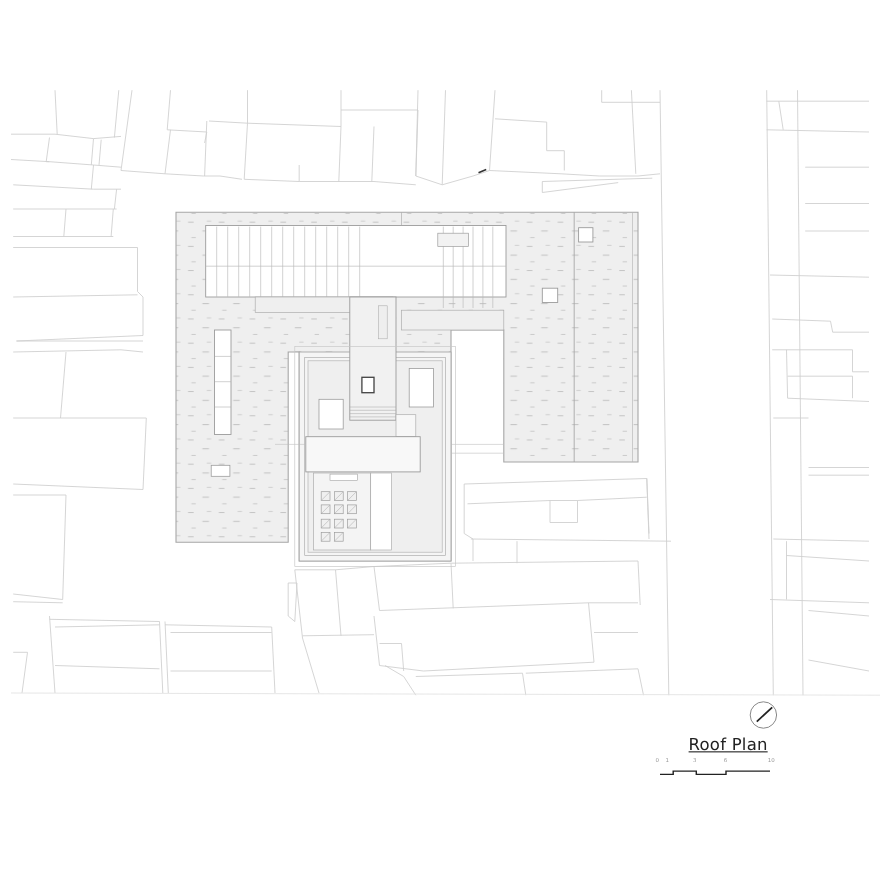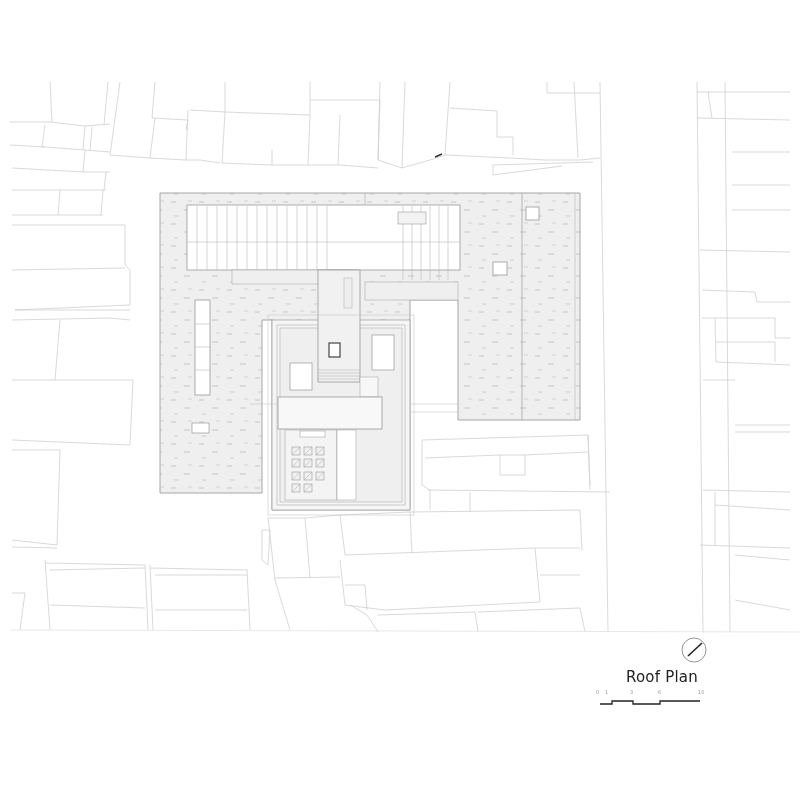--- a/index.html
+++ b/index.html
@@ -1,18 +1,18 @@
 <!DOCTYPE html>
 <html><head>
 <meta charset="utf-8">
 <style>
   html, body { margin: 0; padding: 0; background: #ffffff; }
   body { width: 800px; height: 800px; position: relative; overflow: hidden; font-family: "DejaVu Sans", sans-serif; }
   #plan { position: absolute; left: 0; top: 0; width: 800px; height: 800px; }
-  .title { position: absolute; left: 626px; top: 668px; font-size: 15px; color: #222; font-family: "DejaVu Sans", sans-serif; letter-spacing: 0.2px; }
+  .title { position: absolute; left: 626px; top: 668px; font-size: 15px; color: #222; font-family: "DejaVu Sans", sans-serif; letter-spacing: 0.2px; text-decoration: underline; }
   .scale-labels { position: absolute; left: 594px; top: 689px; width: 120px; height: 8px; font-size: 5px; color: #999; font-family: "DejaVu Sans", sans-serif; }
   .scale-labels span { position: absolute; top: 0; }
 </style>
 </head>
 <body>
 
 <svg id="plan" viewBox="0 0 800 800" xmlns="http://www.w3.org/2000/svg">
   <defs>
     <pattern id="hatch" width="28" height="22" patternUnits="userSpaceOnUse">
       <rect width="28" height="22" fill="#efefef"></rect>

